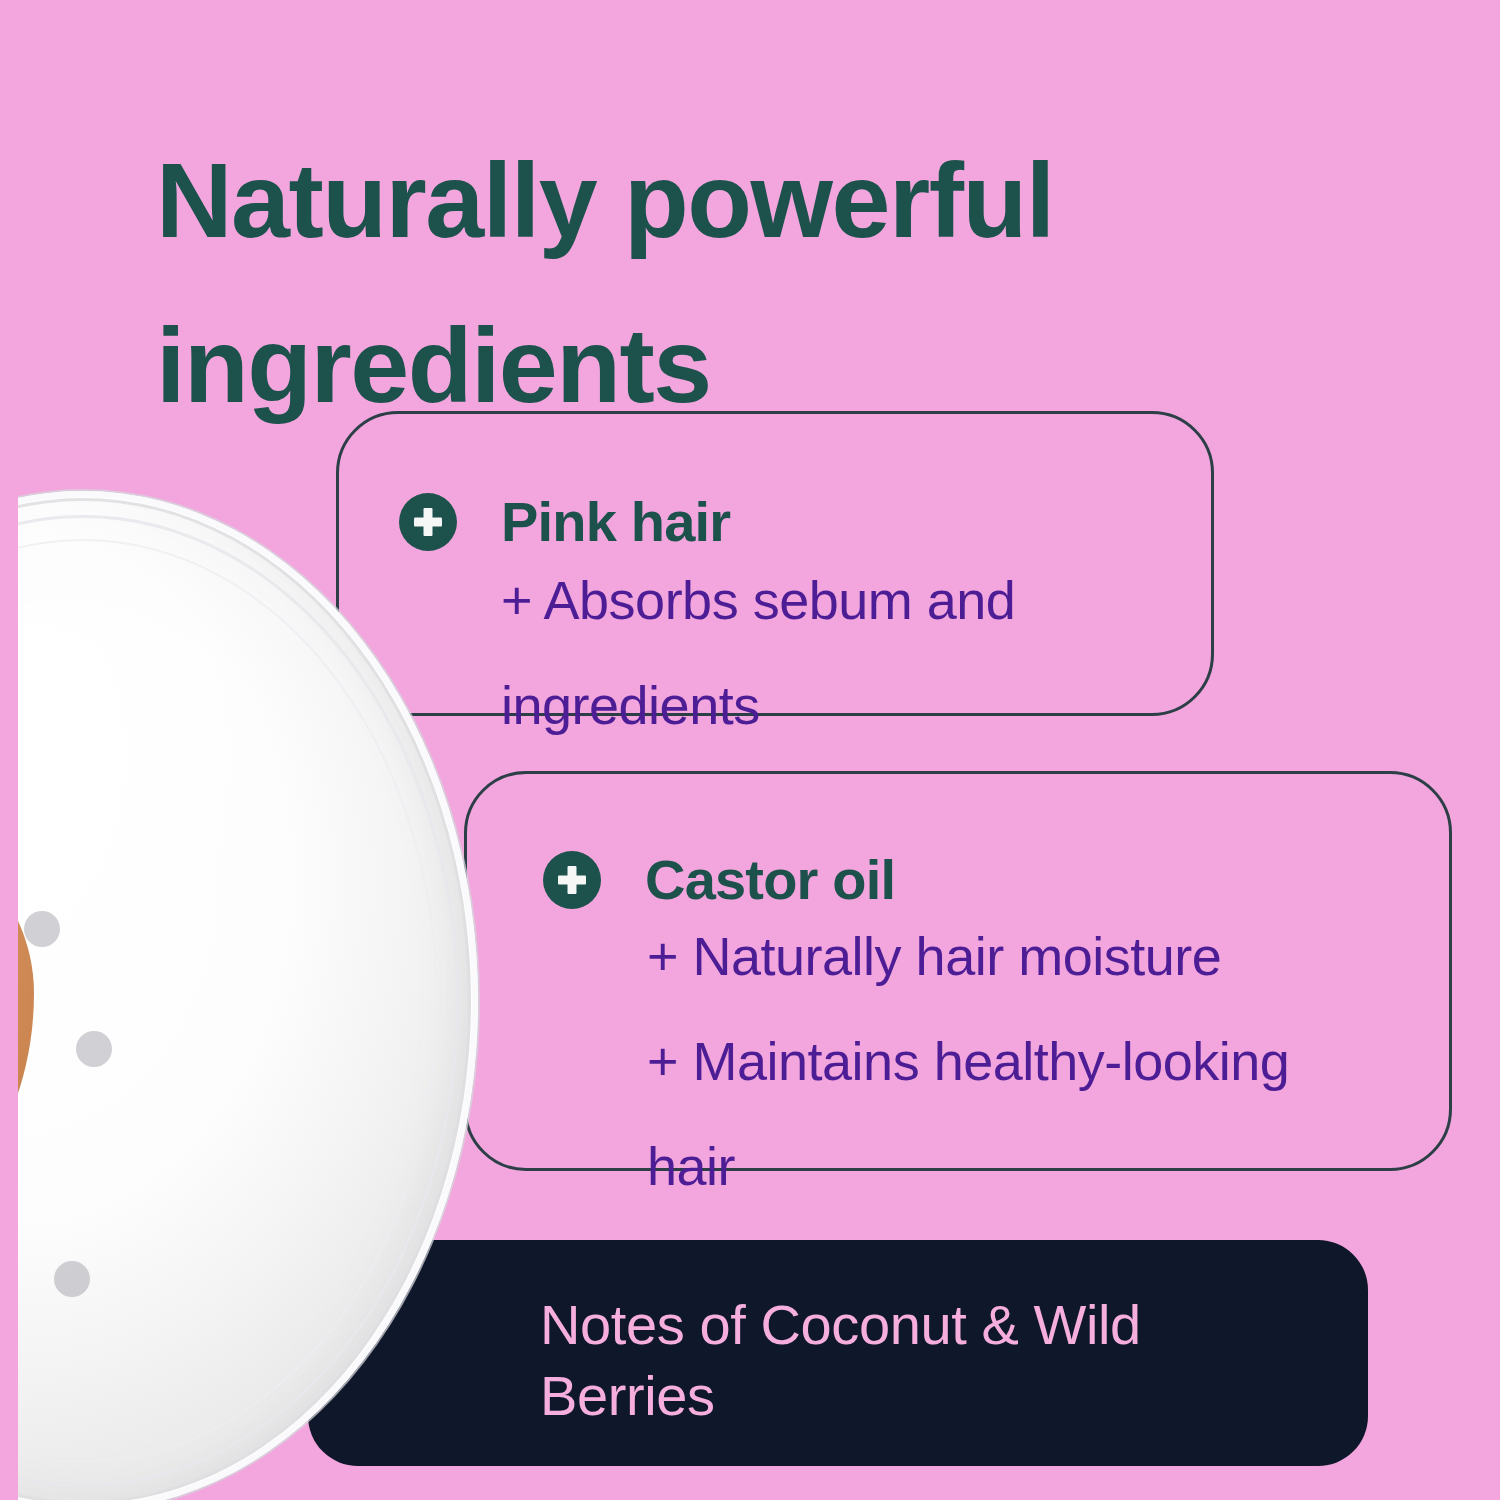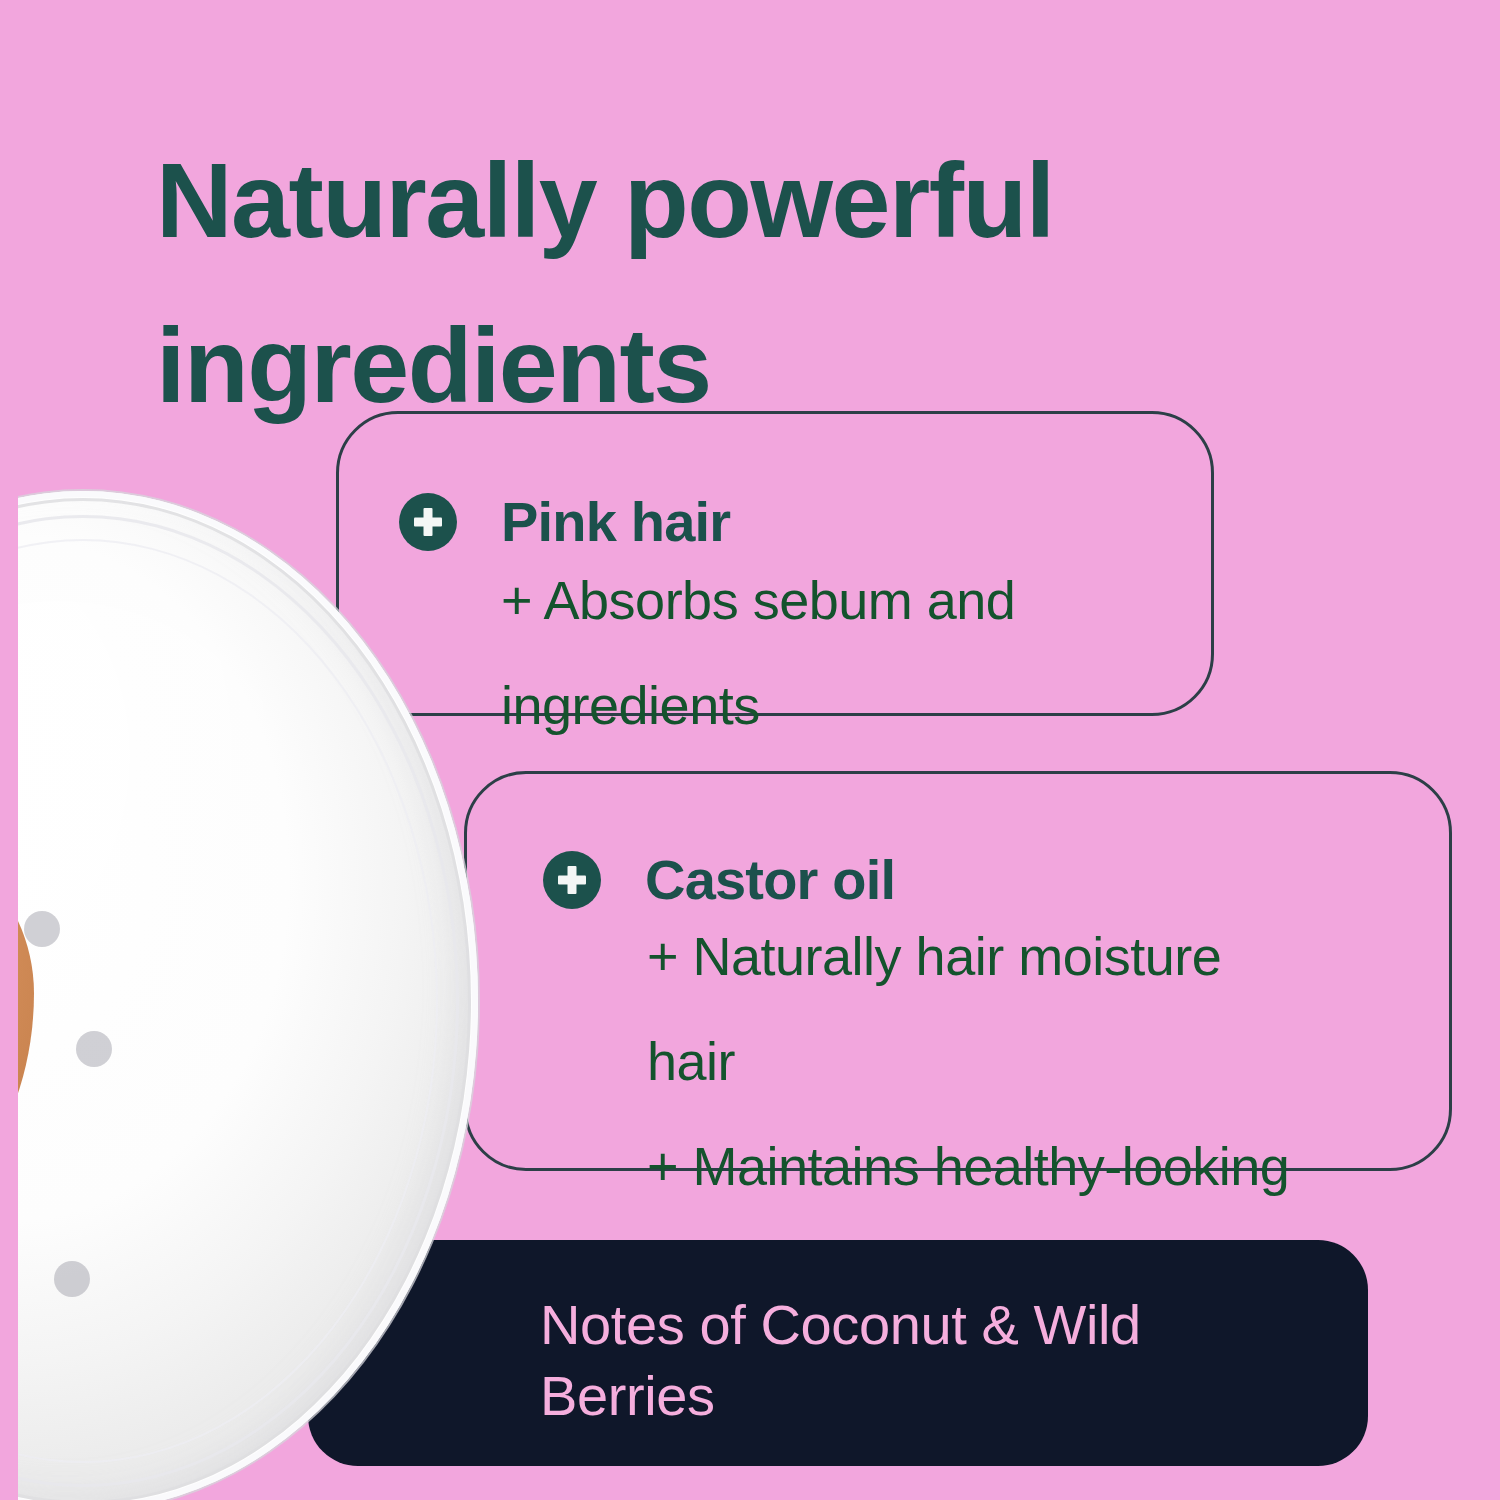--- a/index.html
+++ b/index.html
@@ -186,21 +186,21 @@
     color: #1c514c;
     font-size: 56px;
     font-weight: 700;
     letter-spacing: -0.8px;
     line-height: 1;
     white-space: nowrap;
   }
 
   .card-body {
     position: absolute;
-    color: #14532d;
+    color: #4c1d95;
     font-size: 54px;
     line-height: 1.28;
     font-weight: 400;
     letter-spacing: -0.5px;
   }
   .card-1 .card-body { left: 126px; top: 116px; width: 700px; }
   .card-2 .card-body { left: 144px; top: 112px; width: 830px; }
   .card-body .bullet { display: block; }
 </style>
 </head>
@@ -231,22 +231,22 @@
     </div>
   </div>
 
   <div class="card card-2">
     <div class="card-head">
       <span class="plus-badge"></span>
       <span class="card-title">Castor oil</span>
     </div>
     <div class="card-body">
       <span class="bullet">+ Naturally hair moisture</span>
+      <span class="bullet">+ Maintains healthy-looking</span>
       <span class="bullet">hair</span>
-      <span class="bullet">+ Maintains healthy-looking</span>
     </div>
   </div>
 
   <div class="dish-wrap">
     <div class="dish"></div>
     <div class="dish-rim-outer"></div>
     <div class="dish-rim-inner"></div>
     <div class="dish-rim-inner2"></div>
     <div class="dish-sheen"></div>
     <div class="powder">

